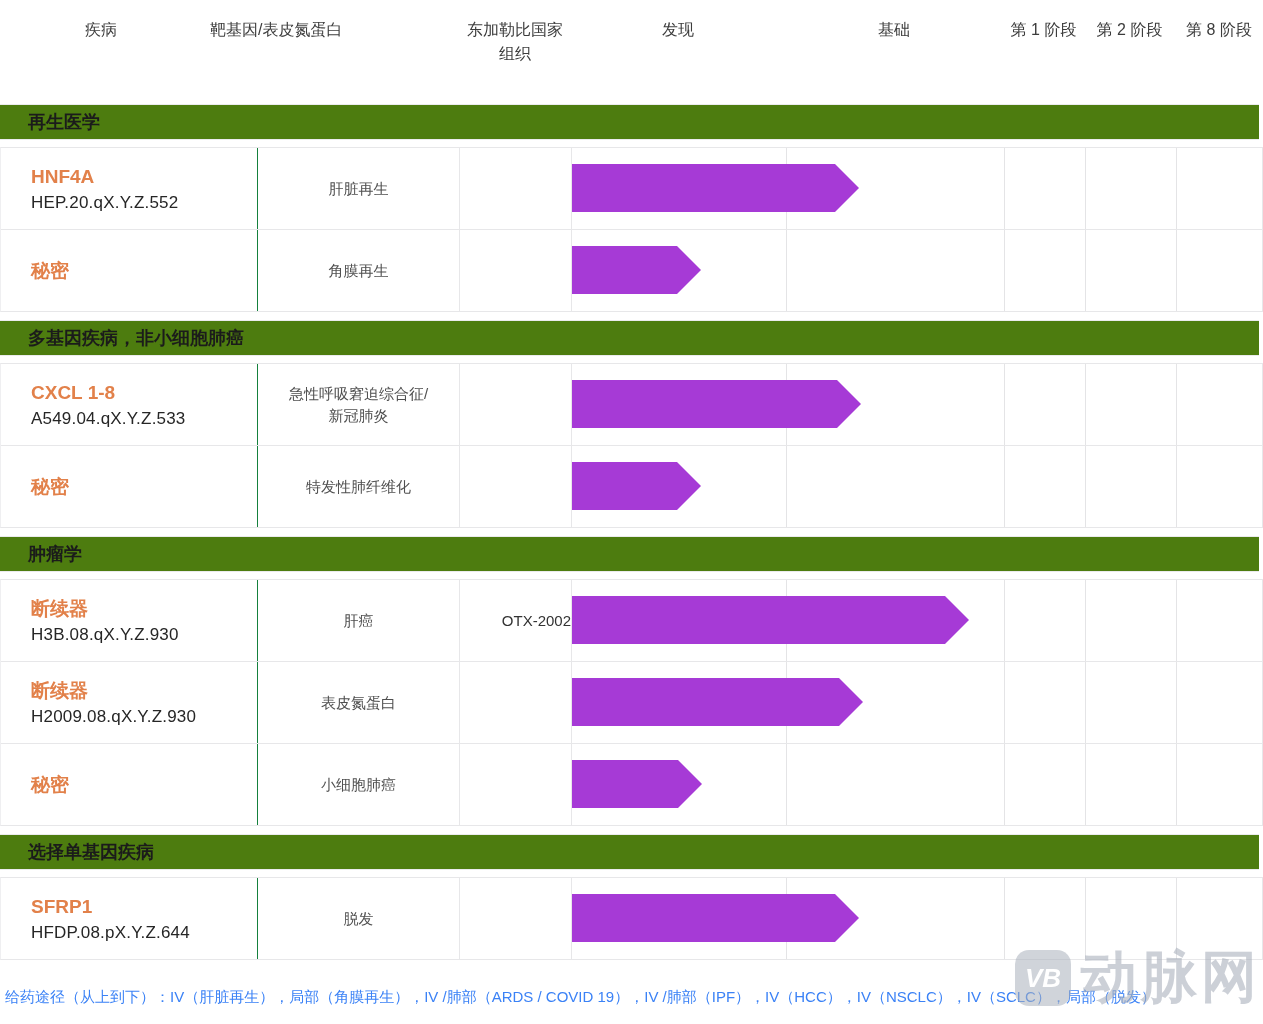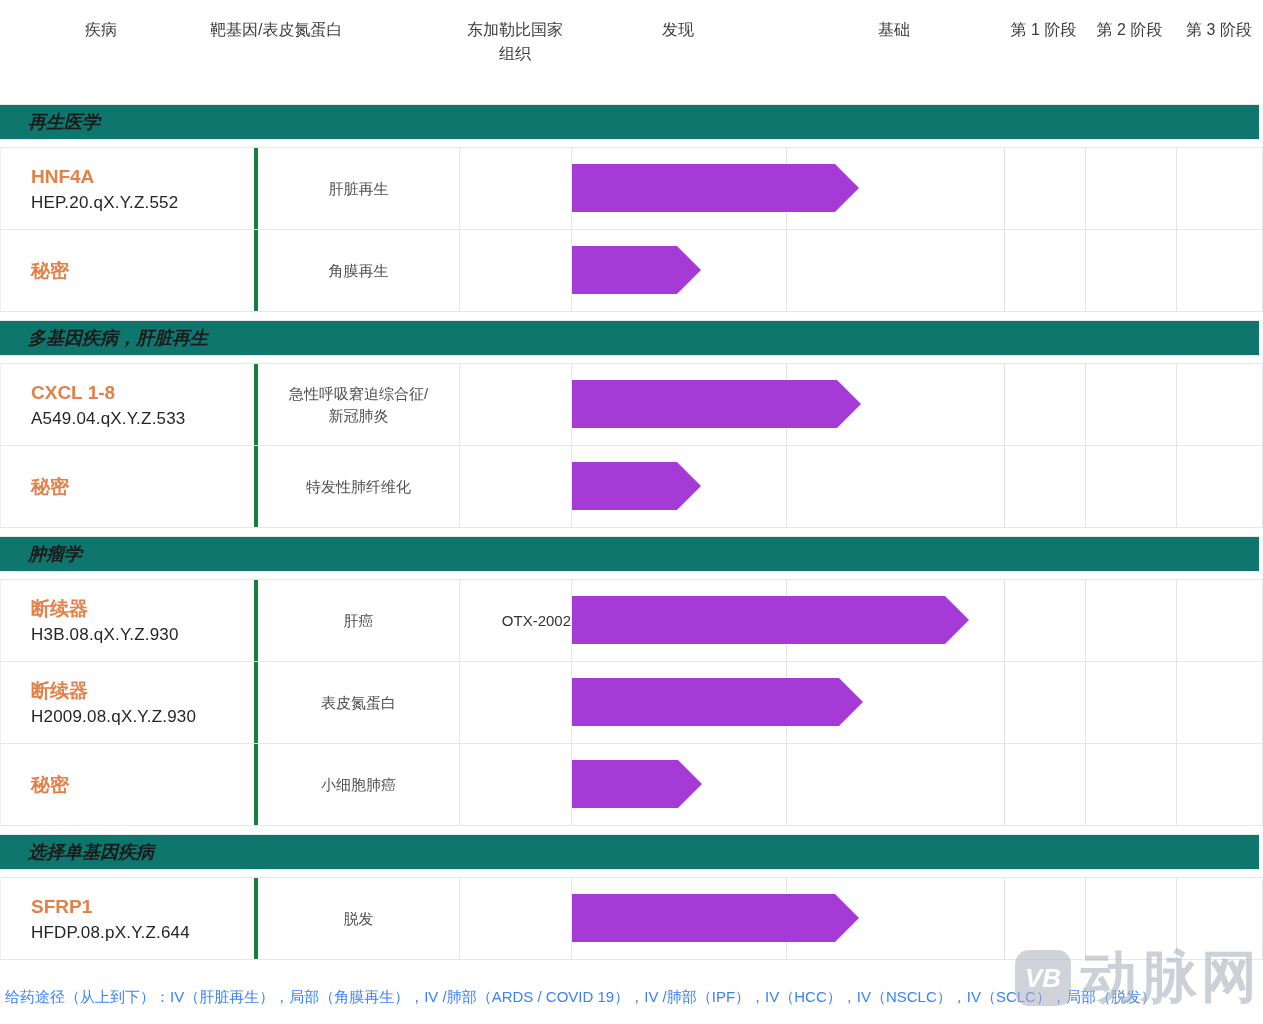--- a/index.html
+++ b/index.html
@@ -18,37 +18,37 @@
   .h2{width:202px;text-align:center;}
   .h3{width:112px;text-align:center;padding:0 8px;}
   .h-disc{width:214px;text-align:center;}
   .h-base{width:218px;text-align:center;}
   .h-p1{width:81px;text-align:center;}
   .h-p2{width:91px;text-align:center;}
   .h-p3{width:88px;text-align:center;}
 
   
   .band{
-    height:36px;margin:8px 4px 7px 0;background:#0f766e;
+    height:36px;margin:8px 4px 7px 0;background:#4d7c0f;
     border-top:1px solid #ebebed;border-bottom:1px solid #ebebed;
     display:flex;align-items:center;padding-left:28px;box-sizing:border-box;
-    font-size:18px;font-weight:bold;color:#1b1b1b;font-style:italic;
+    font-size:18px;font-weight:bold;color:#1b1b1b;
   }
 
   
   .group{
     border-top:1px solid #e7e7e9;border-bottom:1px solid #e7e7e9;
     border-left:1px solid #efeff1;border-right:1px solid #e7e7e9;
     box-sizing:border-box;
   }
   .row{display:flex;height:81px;position:relative;background:#fff;}
   .row + .row{border-top:1px solid #e7e7e9;}
   .cell{box-sizing:border-box;}
   .c-gene{
-    width:257px;border-right:4px solid #15803d;
+    width:257px;border-right:1px solid #15803d;
     display:flex;flex-direction:column;justify-content:center;
     padding-left:30px;
   }
   .gene{font-size:19px;font-weight:bold;color:#e2814a;line-height:27px;}
   .code{font-size:17px;color:#262626;line-height:25px;letter-spacing:.2px;}
   .c-disease{
     width:202px;border-right:1px solid #e7e7e9;
     display:flex;align-items:center;justify-content:center;
     text-align:center;font-size:15px;color:#4f4f4f;line-height:22px;
     padding:0 26px;
@@ -103,21 +103,21 @@
 <div class="page">
 
   <div class="header">
     <div class="h h2">疾病</div>
     <div class="h h1">靶基因/表皮氮蛋白</div>
     <div class="h h3">东加勒比国家组织</div>
     <div class="h h-disc">发现</div>
     <div class="h h-base">基础</div>
     <div class="h h-p1">第 1 阶段</div>
     <div class="h h-p2">第 2 阶段</div>
-    <div class="h h-p3">第 3 阶段</div>
+    <div class="h h-p3">第 8 阶段</div>
   </div>
 
   <div class="band">
     <span>再生医学</span>
   </div>
   <div class="group">
     <div class="row">
       <div class="cell c-gene">
         <div class="gene">HNF4A</div>
         <div class="code">HEP.20.qX.Y.Z.552</div>
@@ -143,21 +143,21 @@
       <div class="cell c-org">
           <span></span>
         </div>
       <div class="cell c-chart">
         <div class="bar" style="width: 129px;"></div>
       </div>
     </div>
   </div>
 
   <div class="band">
-    <span>多基因疾病，肝脏再生</span>
+    <span>多基因疾病，非小细胞肺癌</span>
   </div>
   <div class="group">
     <div class="row">
       <div class="cell c-gene">
         <div class="gene">CXCL 1-8</div>
         <div class="code">A549.04.qX.Y.Z.533</div>
       </div>
       <div class="cell c-disease">
           <span>急性呼吸窘迫综合征/新冠肺炎</span>
         </div>

